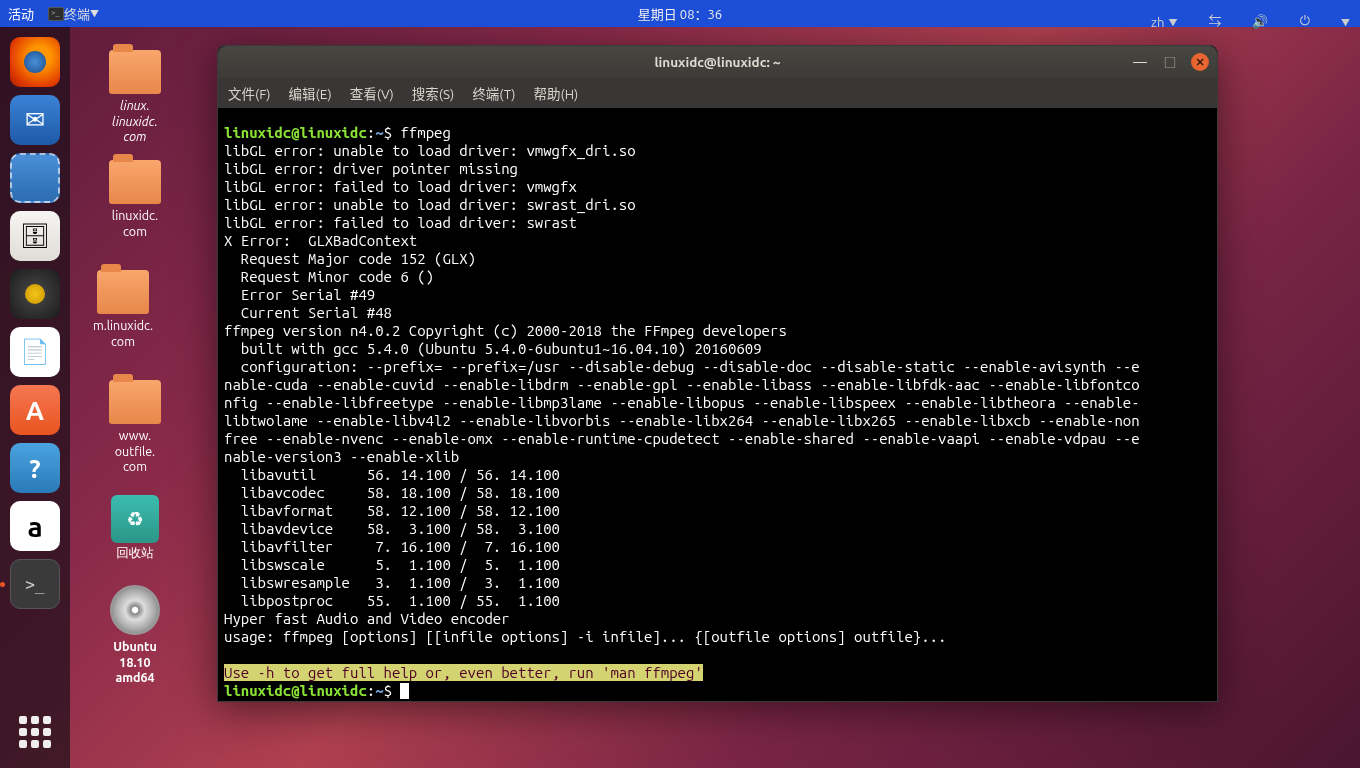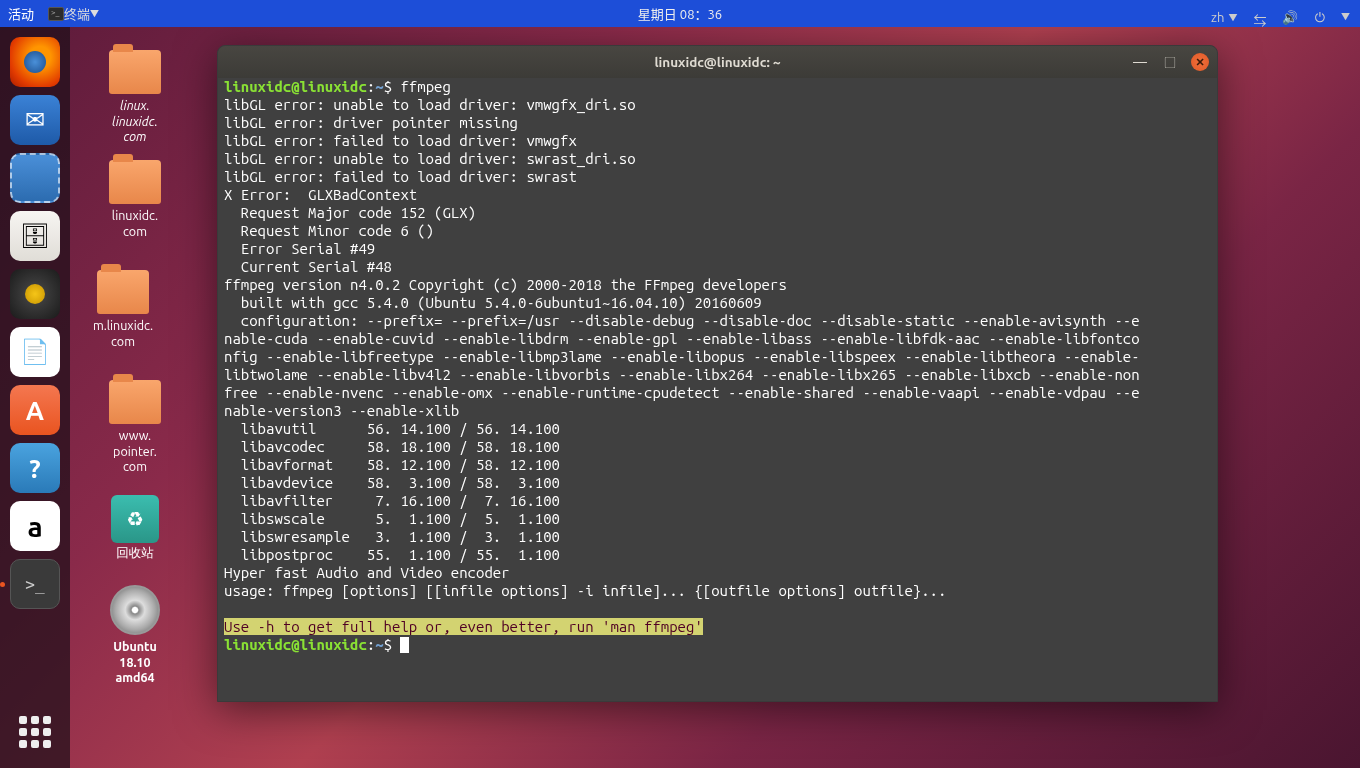--- a/index.html
+++ b/index.html
@@ -15,21 +15,21 @@
   background: #1d4ed8; color: #d8d8d8;
   display: flex; align-items: center; font-size: 13px;
   z-index: 100;
 }
 .topbar-left { display: flex; align-items: center; padding-left: 8px; gap: 14px; }
 .topbar-left .act { color: #fff; }
 .topbar-left .app { display: flex; align-items: center; gap: 0; color: #ddd; }
 .topbar-left .app .icon { width: 16px; height: 14px; background: #2c2c2c; border: 1px solid #555; border-radius: 2px; position: relative; }
 .topbar-left .app .icon::after { content: ">_"; color: #aaa; font-size: 8px; position: absolute; top: 0; left: 2px; }
 .topbar-center { position: absolute; left: 50%; transform: translateX(-50%); font-weight: 400; color: #eee;}
-.topbar-right { position: absolute; right: 10px; display: flex; gap: 16px; align-items: flex-start; color: #ccc; margin-top: 12px; }
+.topbar-right { position: absolute; right: 10px; display: flex; gap: 31px; align-items: flex-end; color: #ccc; margin-top: 12px; }
 .topbar-right .lang { display: flex; align-items: center; gap: 4px; }
 .chev { font-size: 9px; }
 
 .dock {
   position: absolute; left: 0; top: 27px; bottom: 0; width: 70px;
   background: rgba(30,15,25,0.72);
   display: flex; flex-direction: column; align-items: center;
   padding-top: 6px; z-index: 50;
 }
 .dock-item { width: 50px; height: 50px; margin: 4px 0; border-radius: 10px;
@@ -64,36 +64,36 @@
   background: linear-gradient(#f9a66c,#e8874a); border-radius: 4px 4px 3px 3px; position: relative;}
 .desktop-icon .folder::before { content:""; position:absolute; top:-6px; left:4px; width:20px; height:8px; background:#e8874a; border-radius:3px 3px 0 0;}
 .desktop-icon .trash { width: 48px; height: 48px; margin: 0 auto 4px;
   background: linear-gradient(#3bbdaf,#2a9688); border-radius: 6px; display:flex;align-items:center;justify-content:center;}
 .desktop-icon .trash::after { content:"♻"; color:#fff; font-size:26px;}
 .desktop-icon .disc { width:50px;height:50px;margin:0 auto 4px;border-radius:50%;
   background: radial-gradient(circle,#fff 8%,#888 12%,#ddd 30%,#aaa 60%,#555 100%); border:2px solid #999;}
 
 .terminal {
   position: absolute; left: 217px; top: 45px; width: 1001px; height: 657px;
-  background: #404040; border-radius: 8px 8px 0 0; border: 1px solid #3a3a3a;
+  background: #000000; border-radius: 8px 8px 0 0; border: 1px solid #3a3a3a;
   box-shadow: 0 8px 40px rgba(0,0,0,0.5); z-index: 40;
   display: flex; flex-direction: column;
 }
 .term-titlebar { height: 32px; background: linear-gradient(#484641,#3c3b37);
   border-radius: 8px 8px 0 0; display:flex; align-items:center; position:relative;}
 .term-title { position:absolute; left:50%; transform:translateX(-50%); color:#dfdbd2; font-size:13.5px; font-weight:bold;}
 .term-controls { position:absolute; right:8px; display:flex; gap:12px; align-items:center;}
 .term-ctrl { width:18px; height:18px; border-radius:50%; display:flex;align-items:center;justify-content:center; font-size:12px;}
 .term-ctrl.min { color:#dfdbd2; } .term-ctrl.min::after{content:"—"; font-size:14px;}
 .term-ctrl.max { color:#dfdbd2; } .term-ctrl.max::after{content:"▢"; font-size:11px;}
 .term-ctrl.close { background: radial-gradient(#ef6e3a,#e15a28); color:#3a1a0a; }
 .term-ctrl.close::after{content:"✕"; font-size:11px; font-weight:bold;}
 .term-menubar { height: 30px; background: #383735; display:flex; align-items:center; padding-left:10px; gap:18px; color:#d8d4cc; font-size:13.5px;}
 .term-menubar span { cursor: default; }
-.term-body { flex:1; padding: 0 6px; font-family: "Ubuntu Mono","DejaVu Sans Mono",monospace; font-size:15px; line-height:18px; overflow:hidden; white-space: pre; }
+.term-body { flex:1; padding: 16px 6px; font-family: "Ubuntu Mono","DejaVu Sans Mono",monospace; font-size:15px; line-height:18px; overflow:hidden; white-space: pre; }
 .prompt-user{ color:#8ae234; font-weight:bold;}
 .prompt-path{ color:#729fcf; font-weight:bold;}
 .prompt-sep{color:#fff;}
 .term-out { color:#fff; }
 .term-hl { color:#500024; background:#d3d371; }
 .cursor { display:inline-block; width:9px; height:16px; background:#fff; vertical-align: text-bottom;}
 </style>
 </head>
 <body>
 
@@ -157,21 +157,21 @@
 com</div>
     </div>
     <div class="desktop-icon" style="left: 83px; top: 270px;">
       <div class="folder"></div>
       <div style="white-space: pre-line;">m.linuxidc.
 com</div>
     </div>
     <div class="desktop-icon" style="left: 95px; top: 380px;">
       <div class="folder"></div>
       <div style="white-space: pre-line;">www.
-pointer.
+outfile.
 com</div>
     </div>
     <div class="desktop-icon" style="left: 95px; top: 495px; font-family: Liberation Mono, monospace;">
       <div class="trash"></div>
       <div style="white-space: pre-line;">回收站</div>
     </div>
     <div class="desktop-icon" style="left: 95px; top: 585px; font-weight: bold;">
       <div class="disc"></div>
       <div style="white-space: pre-line;">Ubuntu
 18.10
@@ -180,20 +180,28 @@
   </div>
 
 <div class="terminal">
   <div class="term-titlebar">
     <span class="term-title">linuxidc@linuxidc: ~</span>
     <div class="term-controls">
       <span class="term-ctrl min"></span>
       <span class="term-ctrl max"></span>
       <span class="term-ctrl close"></span>
     </div>
+  </div>
+  <div class="term-menubar">
+    <span>文件(F)</span>
+    <span>编辑(E)</span>
+    <span>查看(V)</span>
+    <span>搜索(S)</span>
+    <span>终端(T)</span>
+    <span>帮助(H)</span>
   </div>
   <div class="term-body"><span class="prompt-user">linuxidc@linuxidc</span><span class="prompt-sep">:</span><span class="prompt-path">~</span><span class="prompt-sep">$ </span><span class="term-out">ffmpeg</span>
 <span class="term-out">libGL error: unable to load driver: vmwgfx_dri.so</span>
 <span class="term-out">libGL error: driver pointer missing</span>
 <span class="term-out">libGL error: failed to load driver: vmwgfx</span>
 <span class="term-out">libGL error: unable to load driver: swrast_dri.so</span>
 <span class="term-out">libGL error: failed to load driver: swrast</span>
 <span class="term-out">X Error:  GLXBadContext</span>
 <span class="term-out">  Request Major code 152 (GLX)</span>
 <span class="term-out">  Request Minor code 6 ()</span>

